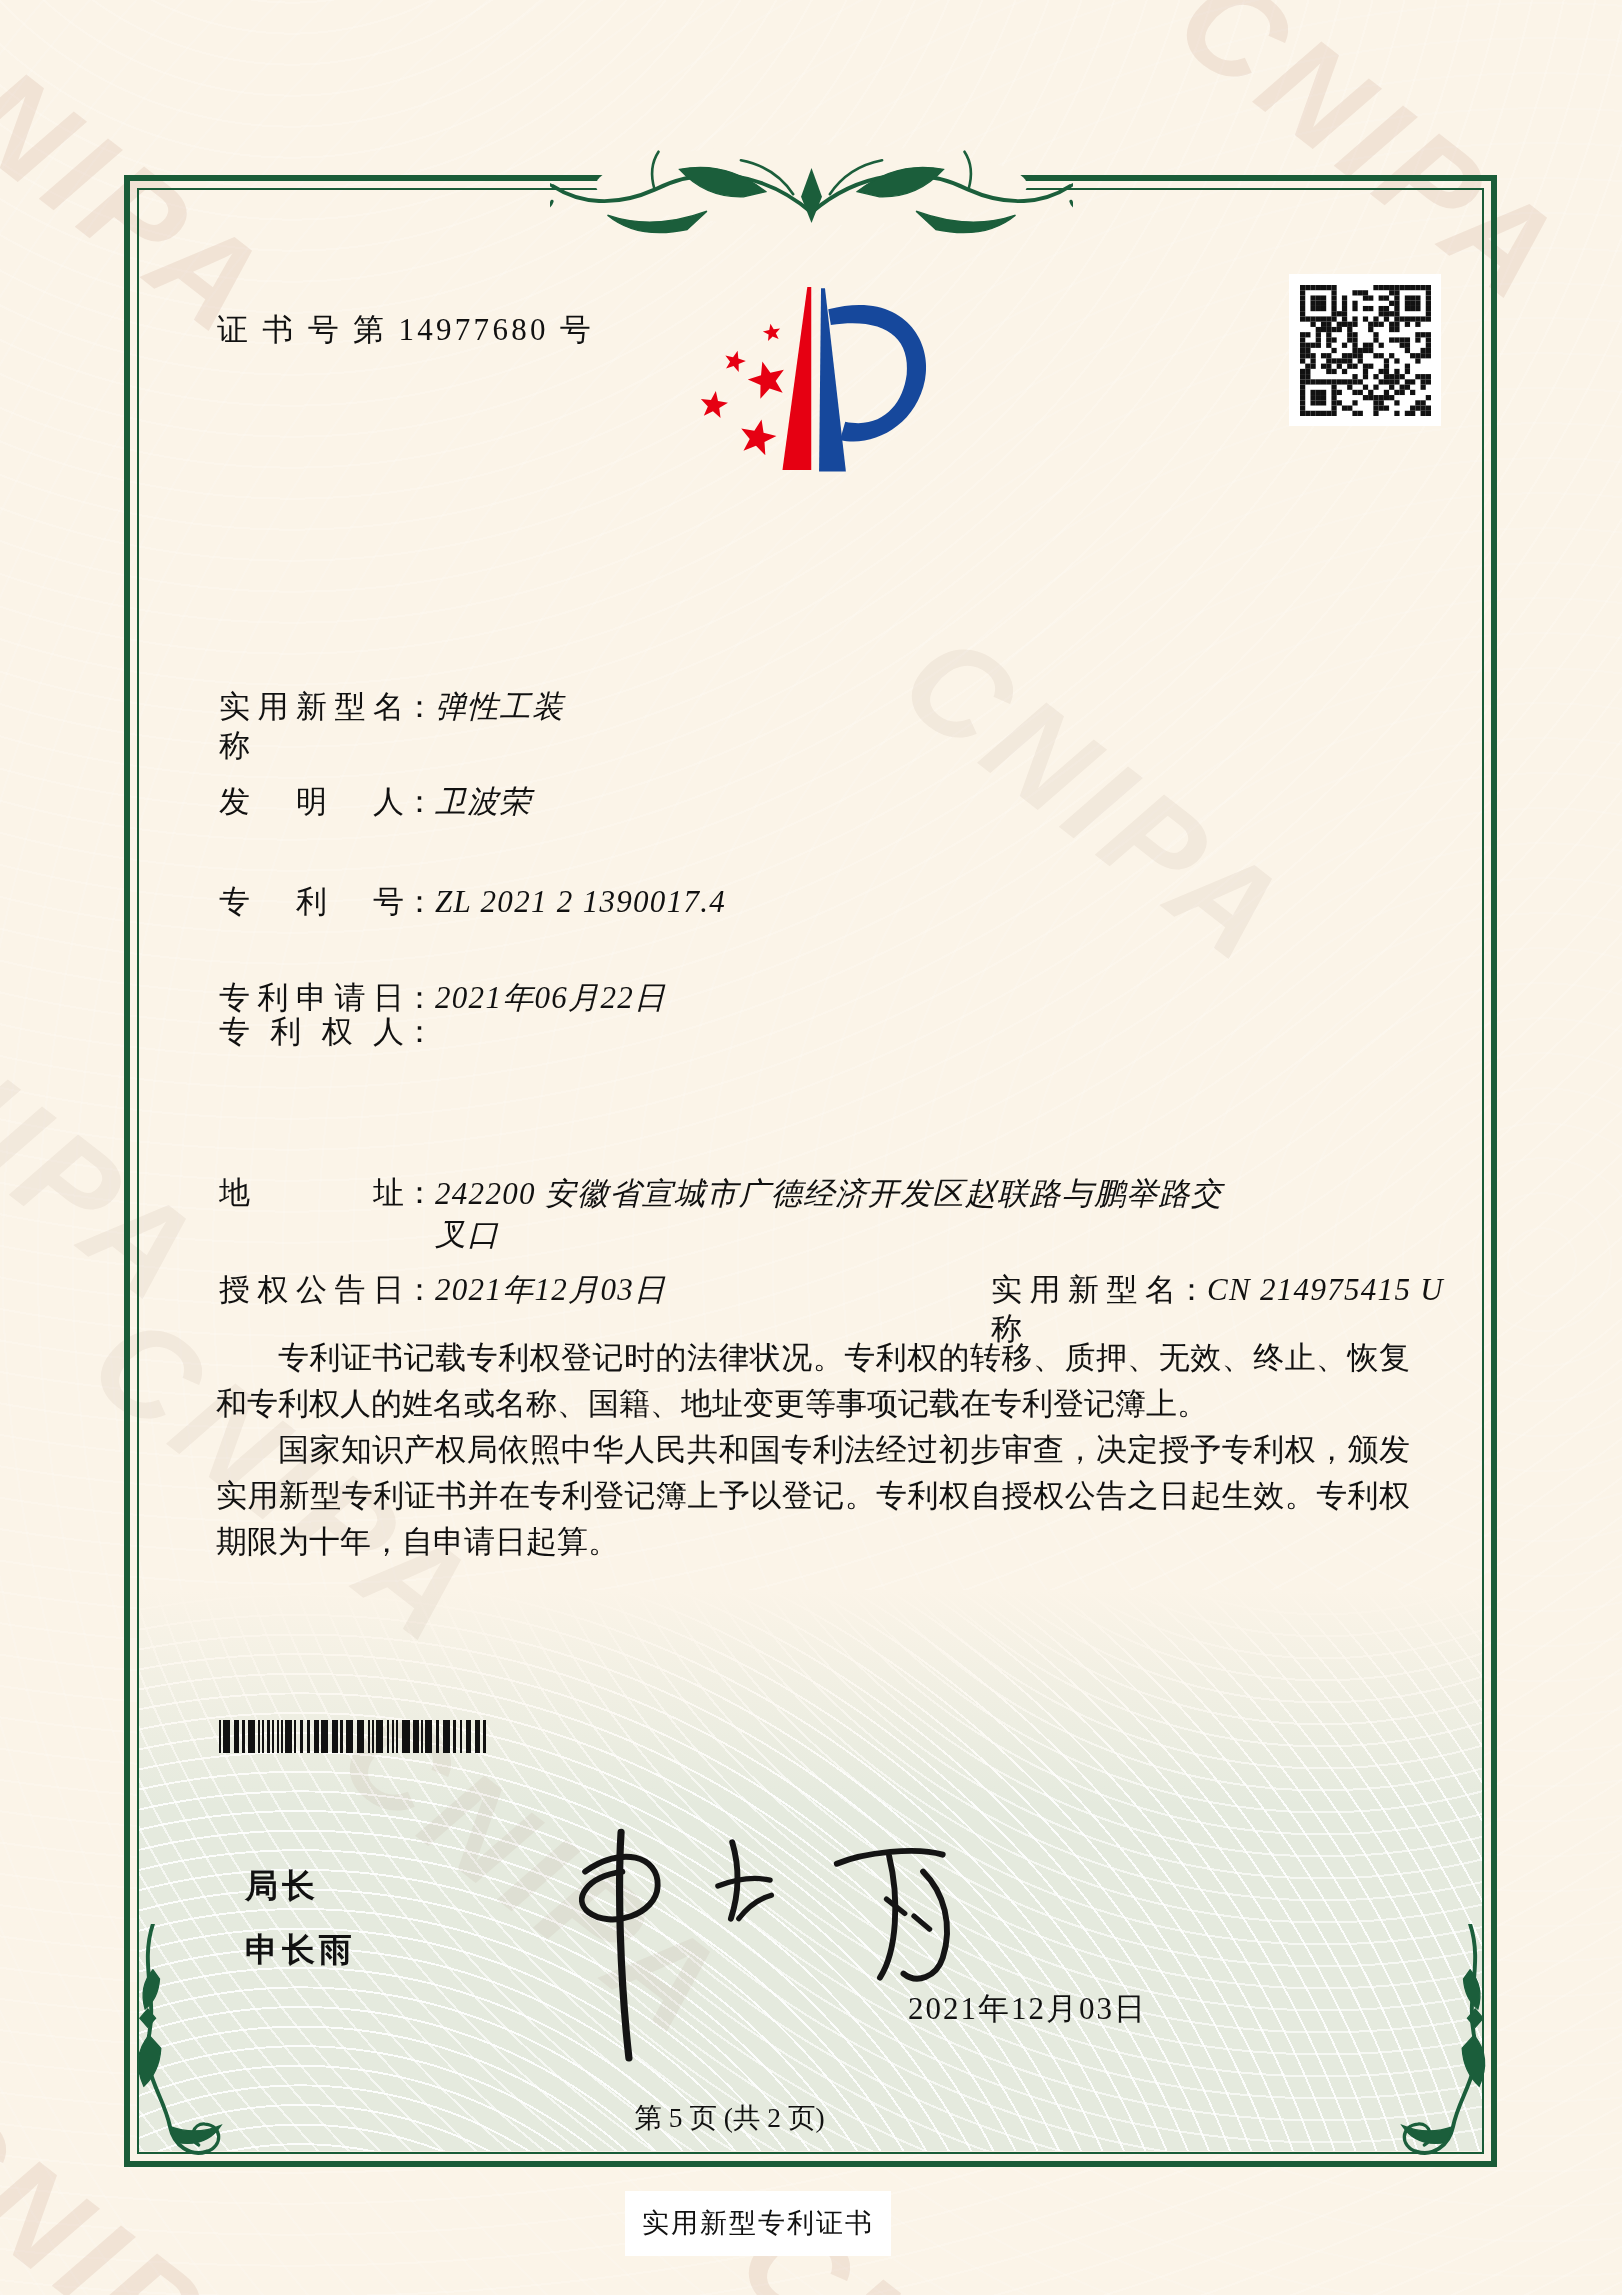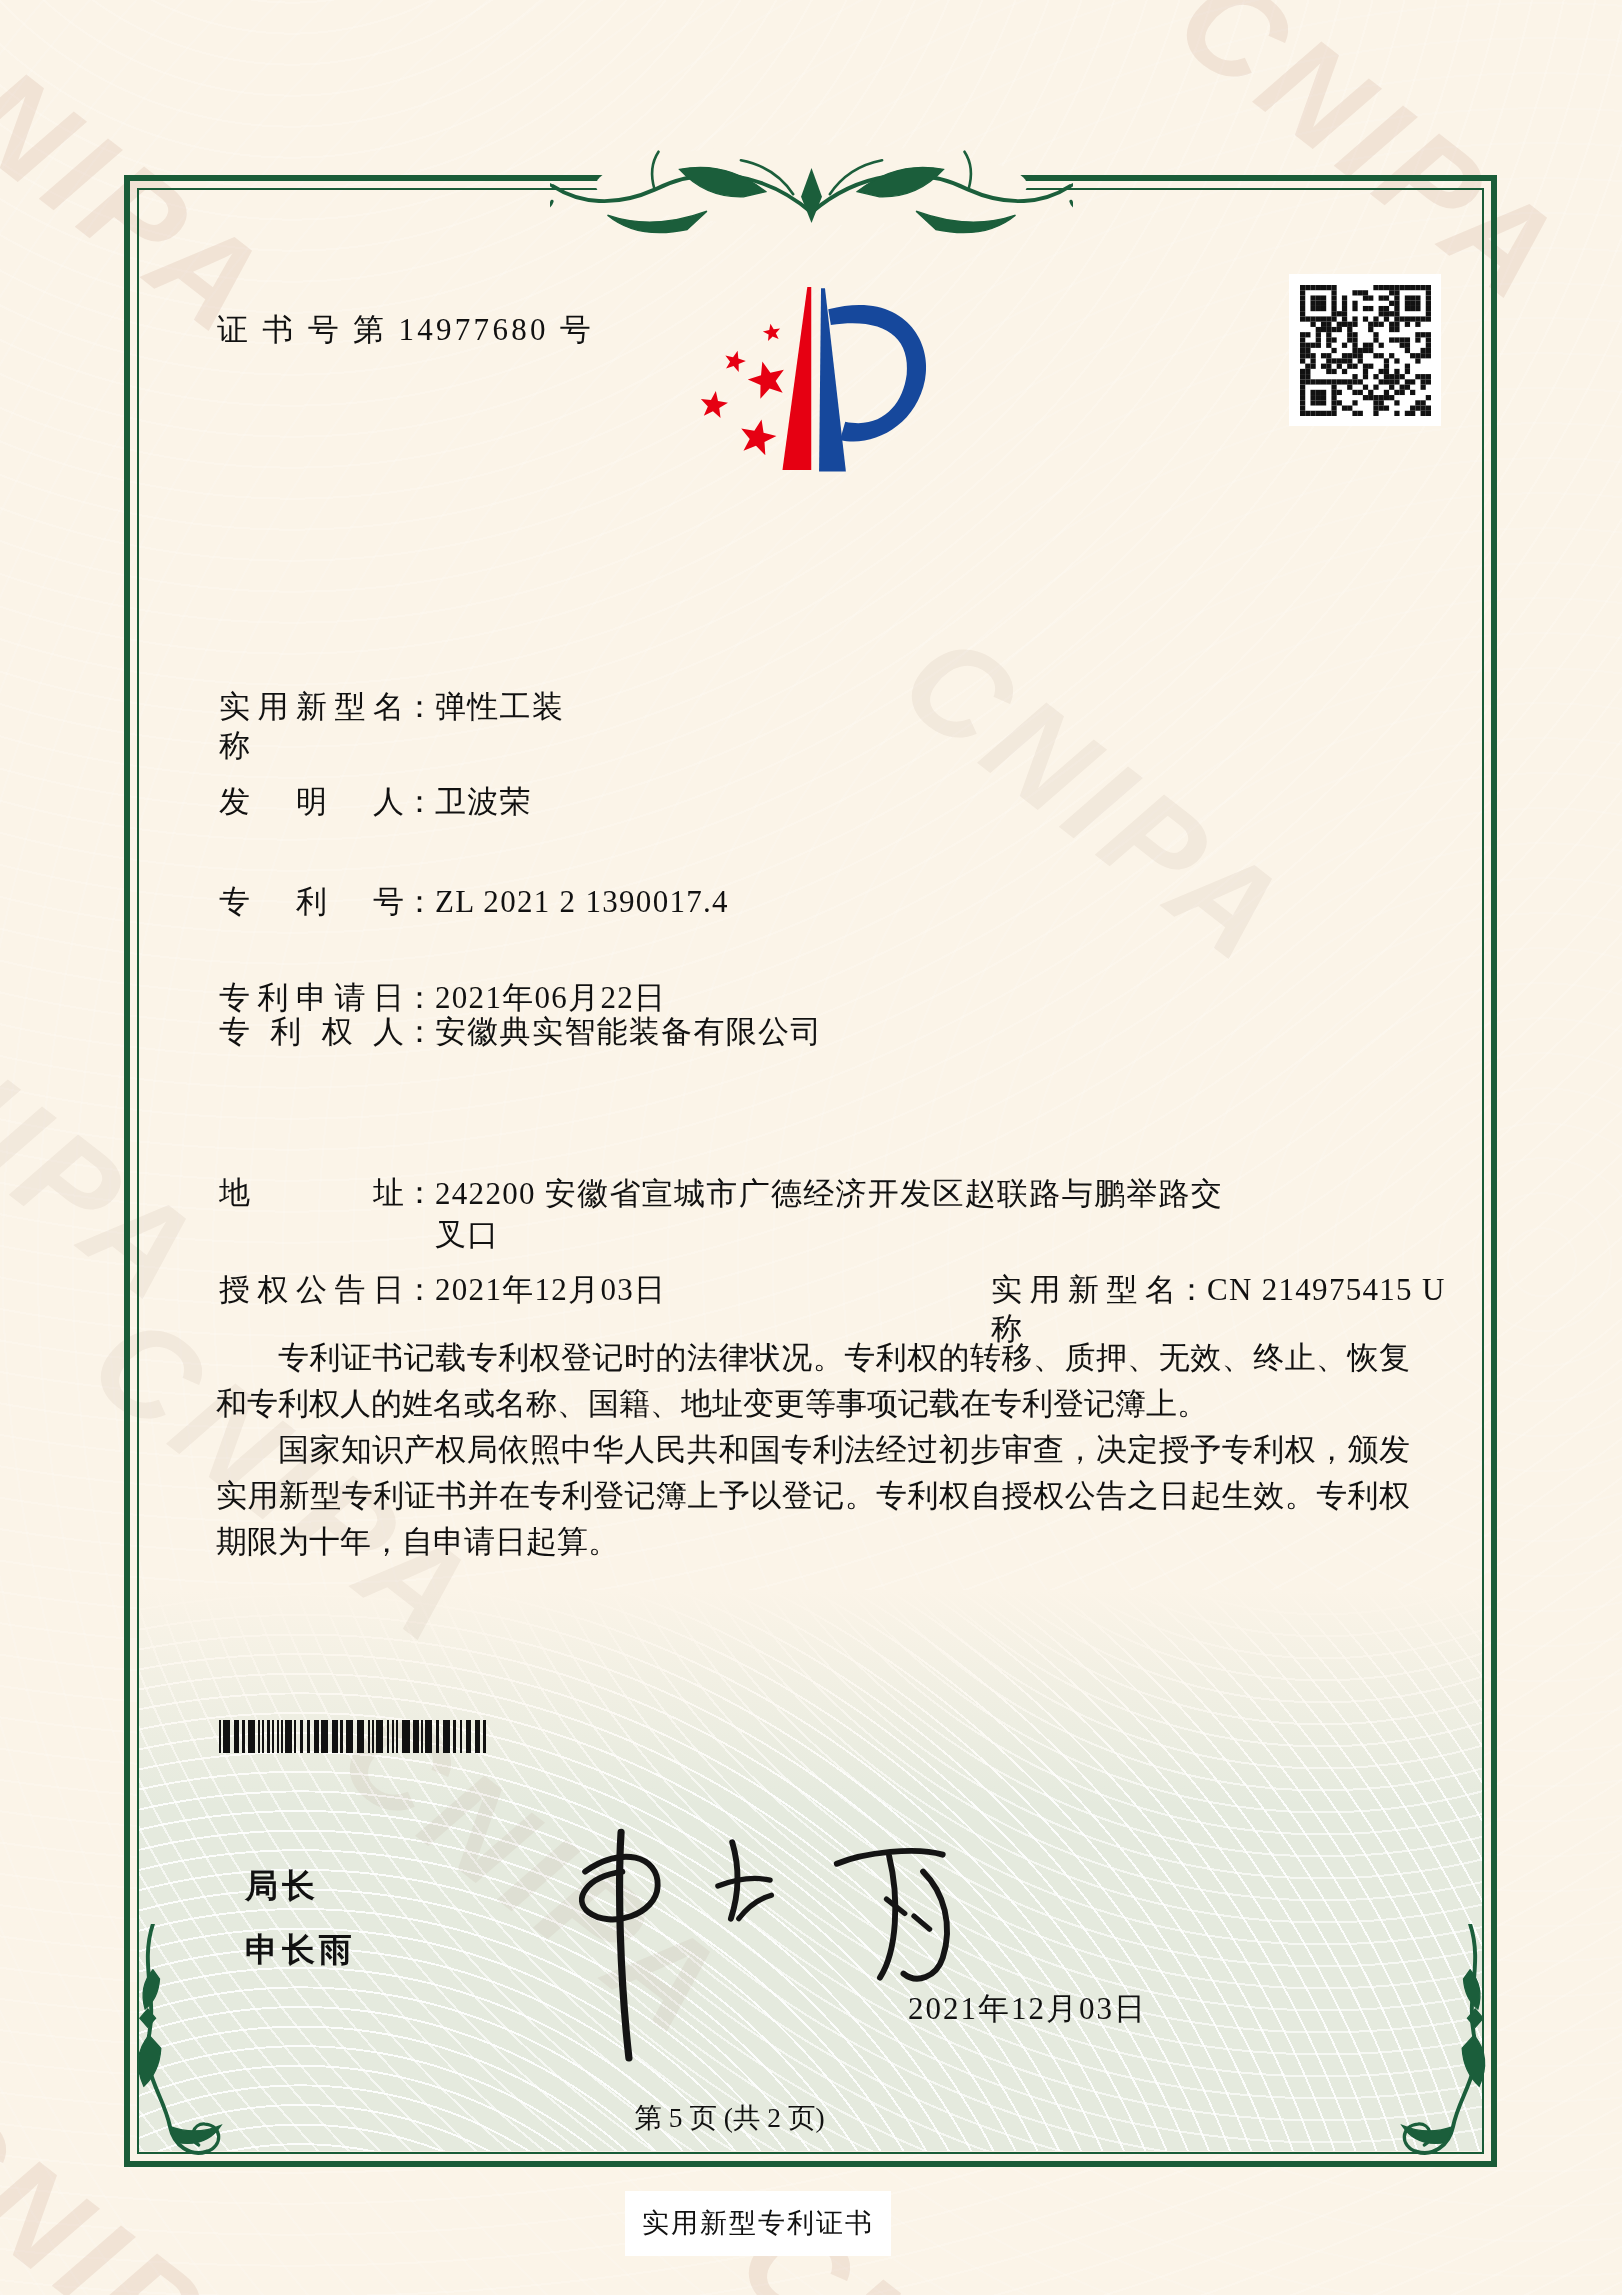--- a/index.html
+++ b/index.html
@@ -38,21 +38,21 @@
   .qr-box svg{position:absolute;left:10.5px;top:10.5px;}
   .note-box{position:absolute;left:625px;top:2191px;width:266px;height:65px;background:#fff;}
 
   
   .cert-no{position:absolute;left:217px;top:285px;font-size:31px;letter-spacing:3.3px;margin-top:24px;}
   .title{position:absolute;left:0;top:492px;width:1623px;text-align:center;
          font-size:65px;font-weight:bold;letter-spacing:23.6px;text-indent:23.6px;}
   .row{position:absolute;left:219px;display:flex;font-size:31px;line-height:39px;}
   .lbl{display:inline-block;width:185px;text-align:justify;text-align-last:justify;}
   .colon{display:inline-block;width:31px;}
-  .val{letter-spacing:1.3px;}
+  .val{letter-spacing:1.3px;font-style:italic;}
   .addr-val span{display:block;line-height:41px;}
   .grant2{position:absolute;left:772px;top:0;display:flex;}
   .body-text{position:absolute;left:216px;top:1335px;width:1194px;font-size:31px;
              line-height:46px;text-align:justify;}
   .body-text p{margin:0;text-indent:2em;}
   .signer{position:absolute;left:245px;font-size:33px;font-weight:bold;letter-spacing:3.9px;}
   .issue-date{position:absolute;left:877px;top:1988px;width:301px;text-align:center;
               font-size:31px;letter-spacing:2px;}
   .page-no{position:absolute;left:533px;top:2100px;width:393px;text-align:center;font-size:27.5px;}
   .note-text{position:absolute;left:625px;top:2191px;width:266px;height:65px;
@@ -477,21 +477,20 @@
     <span class="val">ZL 2021 2 1390017.4</span>
   </div>
   <div class="row" style="top:978px">
     <span class="lbl">专利申请日</span>
       <span class="colon">：</span>
     <span class="val">2021年06月22日</span>
   </div>
   <div class="row" style="top:1012px">
     <span class="lbl">专利权人</span>
       <span class="colon">：</span>
-    <span class="val">安徽典实智能装备有限公司</span>
   </div>
   <div class="row" style="top:1173px">
     <span class="lbl">地址</span>
       <span class="colon">：</span>
     <span class="val addr-val">
       <span>242200 安徽省宣城市广德经济开发区赵联路与鹏举路交</span>
       <span>叉口</span>
     </span>
   </div>
   <div class="row" style="top:1270px;width:1243px">

